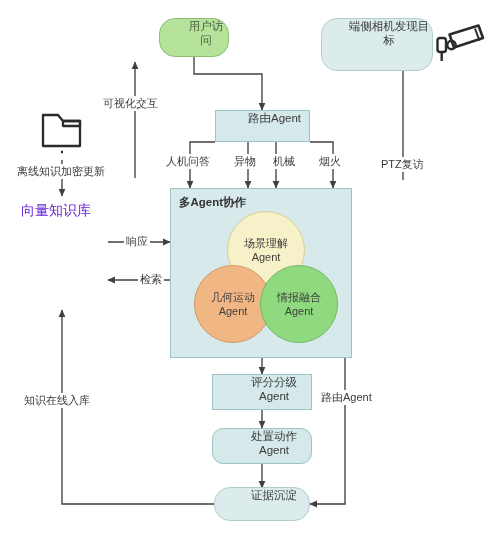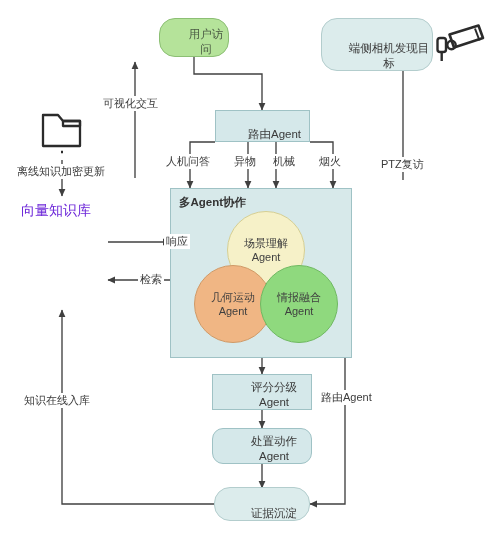--- a/index.html
+++ b/index.html
@@ -17,21 +17,21 @@
   }
   #wires {
     position: absolute;
     left: 0; top: 0;
     width: 490px; height: 537px;
   }
   .node {
     position: absolute;
     box-sizing: border-box;
     display: flex;
-    align-items: flex-end;
+    align-items: flex-start;
     justify-content: center;
     text-align: center;
     color: #3b3b3b;
     font-size: 11.5px;
     line-height: 1.25;
     z-index: 3;
     padding-left: 24px;
   }
   .pill {
     border-radius: 16px;
@@ -244,21 +244,21 @@
   <div class="edge-label" style="left:379px; top:157px;">PTZ复访</div>
 
   <div class="edge-label" style="left:164px; top:154px;">人机问答</div>
 
   <div class="edge-label" style="left:232px; top:154px;">异物</div>
 
   <div class="edge-label" style="left:271px; top:154px;">机械</div>
 
   <div class="edge-label" style="left:317px; top:154px;">烟火</div>
 
-  <div class="edge-label" style="left:124px; top:234px;margin-left:40px;">响应</div>
+  <div class="edge-label" style="left:124px; top:234px;">响应</div>
 
   <div class="edge-label" style="left:138px; top:272px;">检索</div>
 
   <div class="edge-label" style="left:319px; top:390px;">路由Agent</div>
 
   <div class="edge-label" style="left:22px; top:393px;">知识在线入库</div>
 
 </div>
 
 </body></html>

